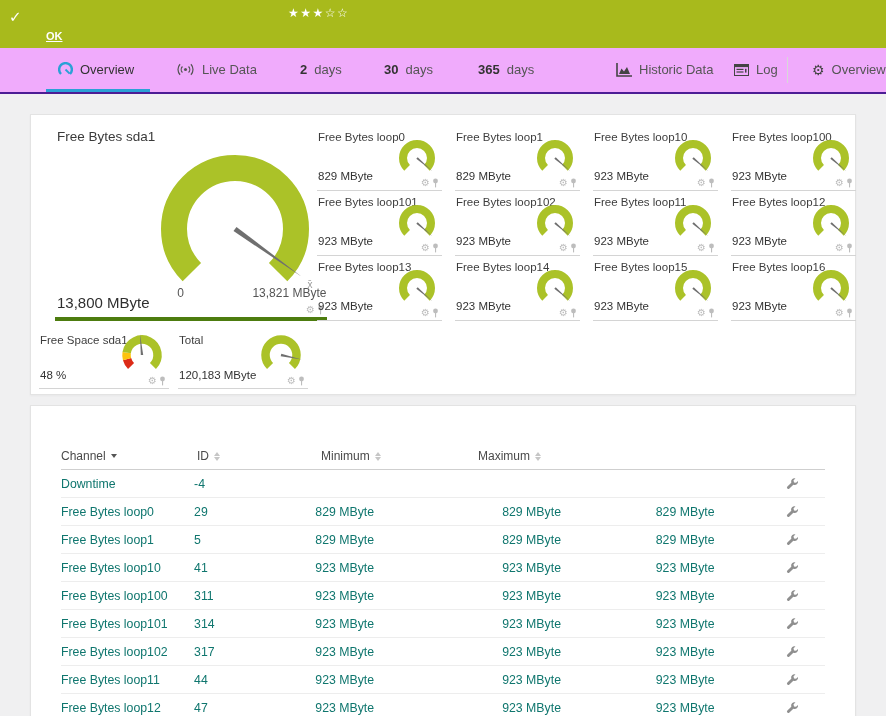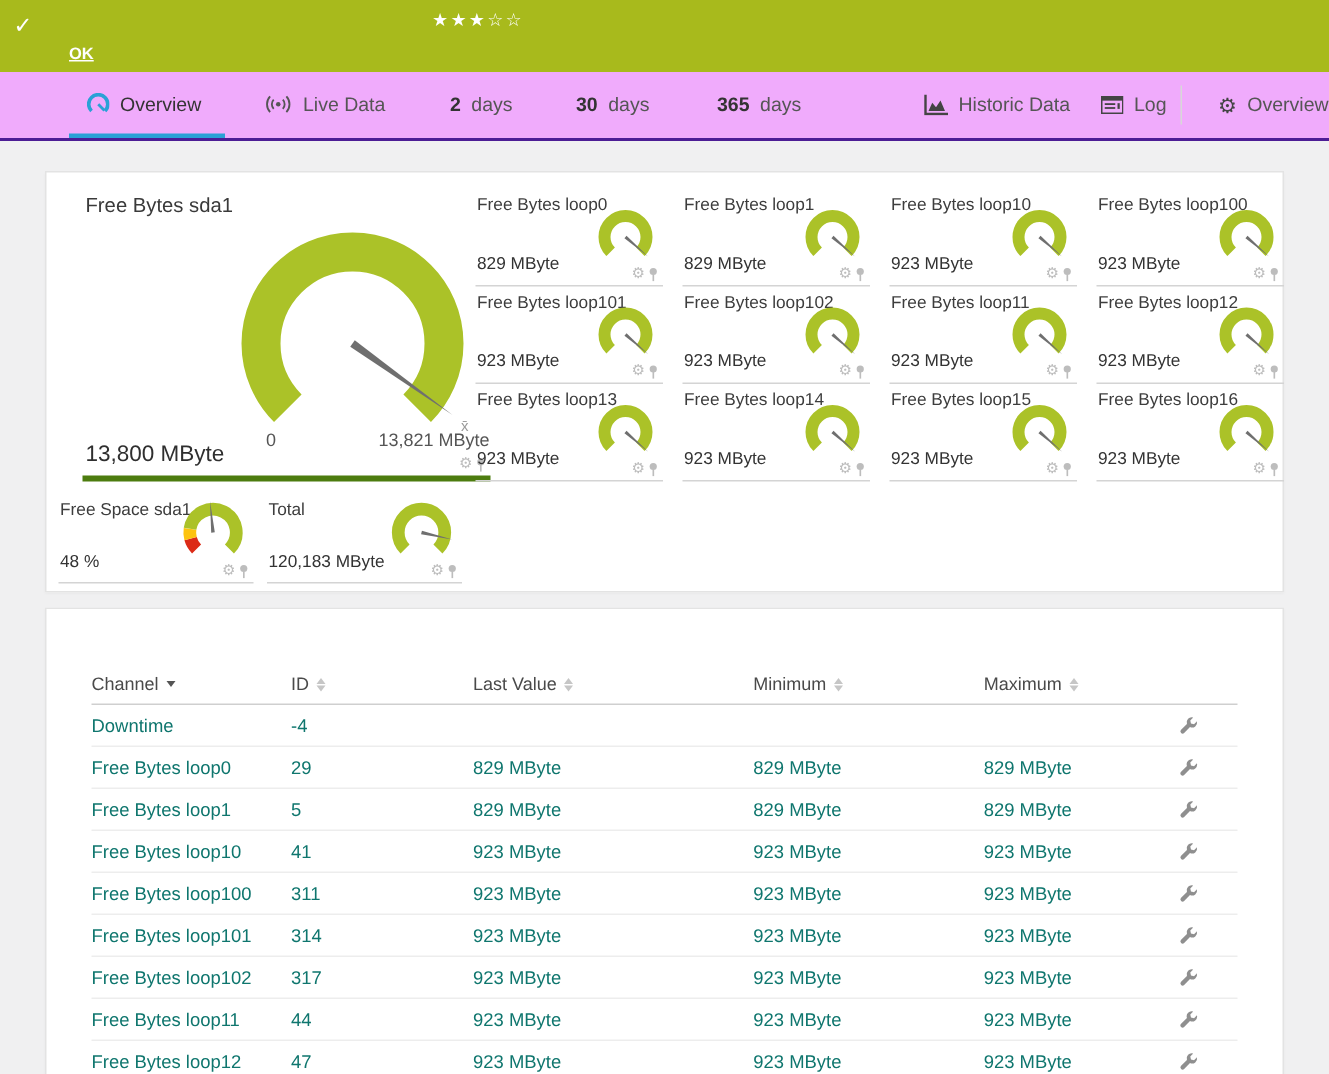--- a/index.html
+++ b/index.html
@@ -381,24 +381,20 @@
 <section class="panel panel2">
   <div class="tblwrap">
     <div class="thead">
       <div class="c-ch"><span>Channel</span><span class="sort active">
             <i class="dn"></i>
           </span></div>
       <div class="c-id"><span>ID</span><span class="sort">
             <i class="up"></i>
             <i class="dn"></i>
           </span></div>
-      <div class="c-lv"><span>Last Value</span><span class="sort">
-            <i class="up"></i>
-            <i class="dn"></i>
-          </span></div>
       <div class="c-min"><span>Minimum</span><span class="sort">
             <i class="up"></i>
             <i class="dn"></i>
           </span></div>
       <div class="c-max"><span>Maximum</span><span class="sort">
             <i class="up"></i>
             <i class="dn"></i>
           </span></div>
       <div class="c-ico"></div>
     </div>

